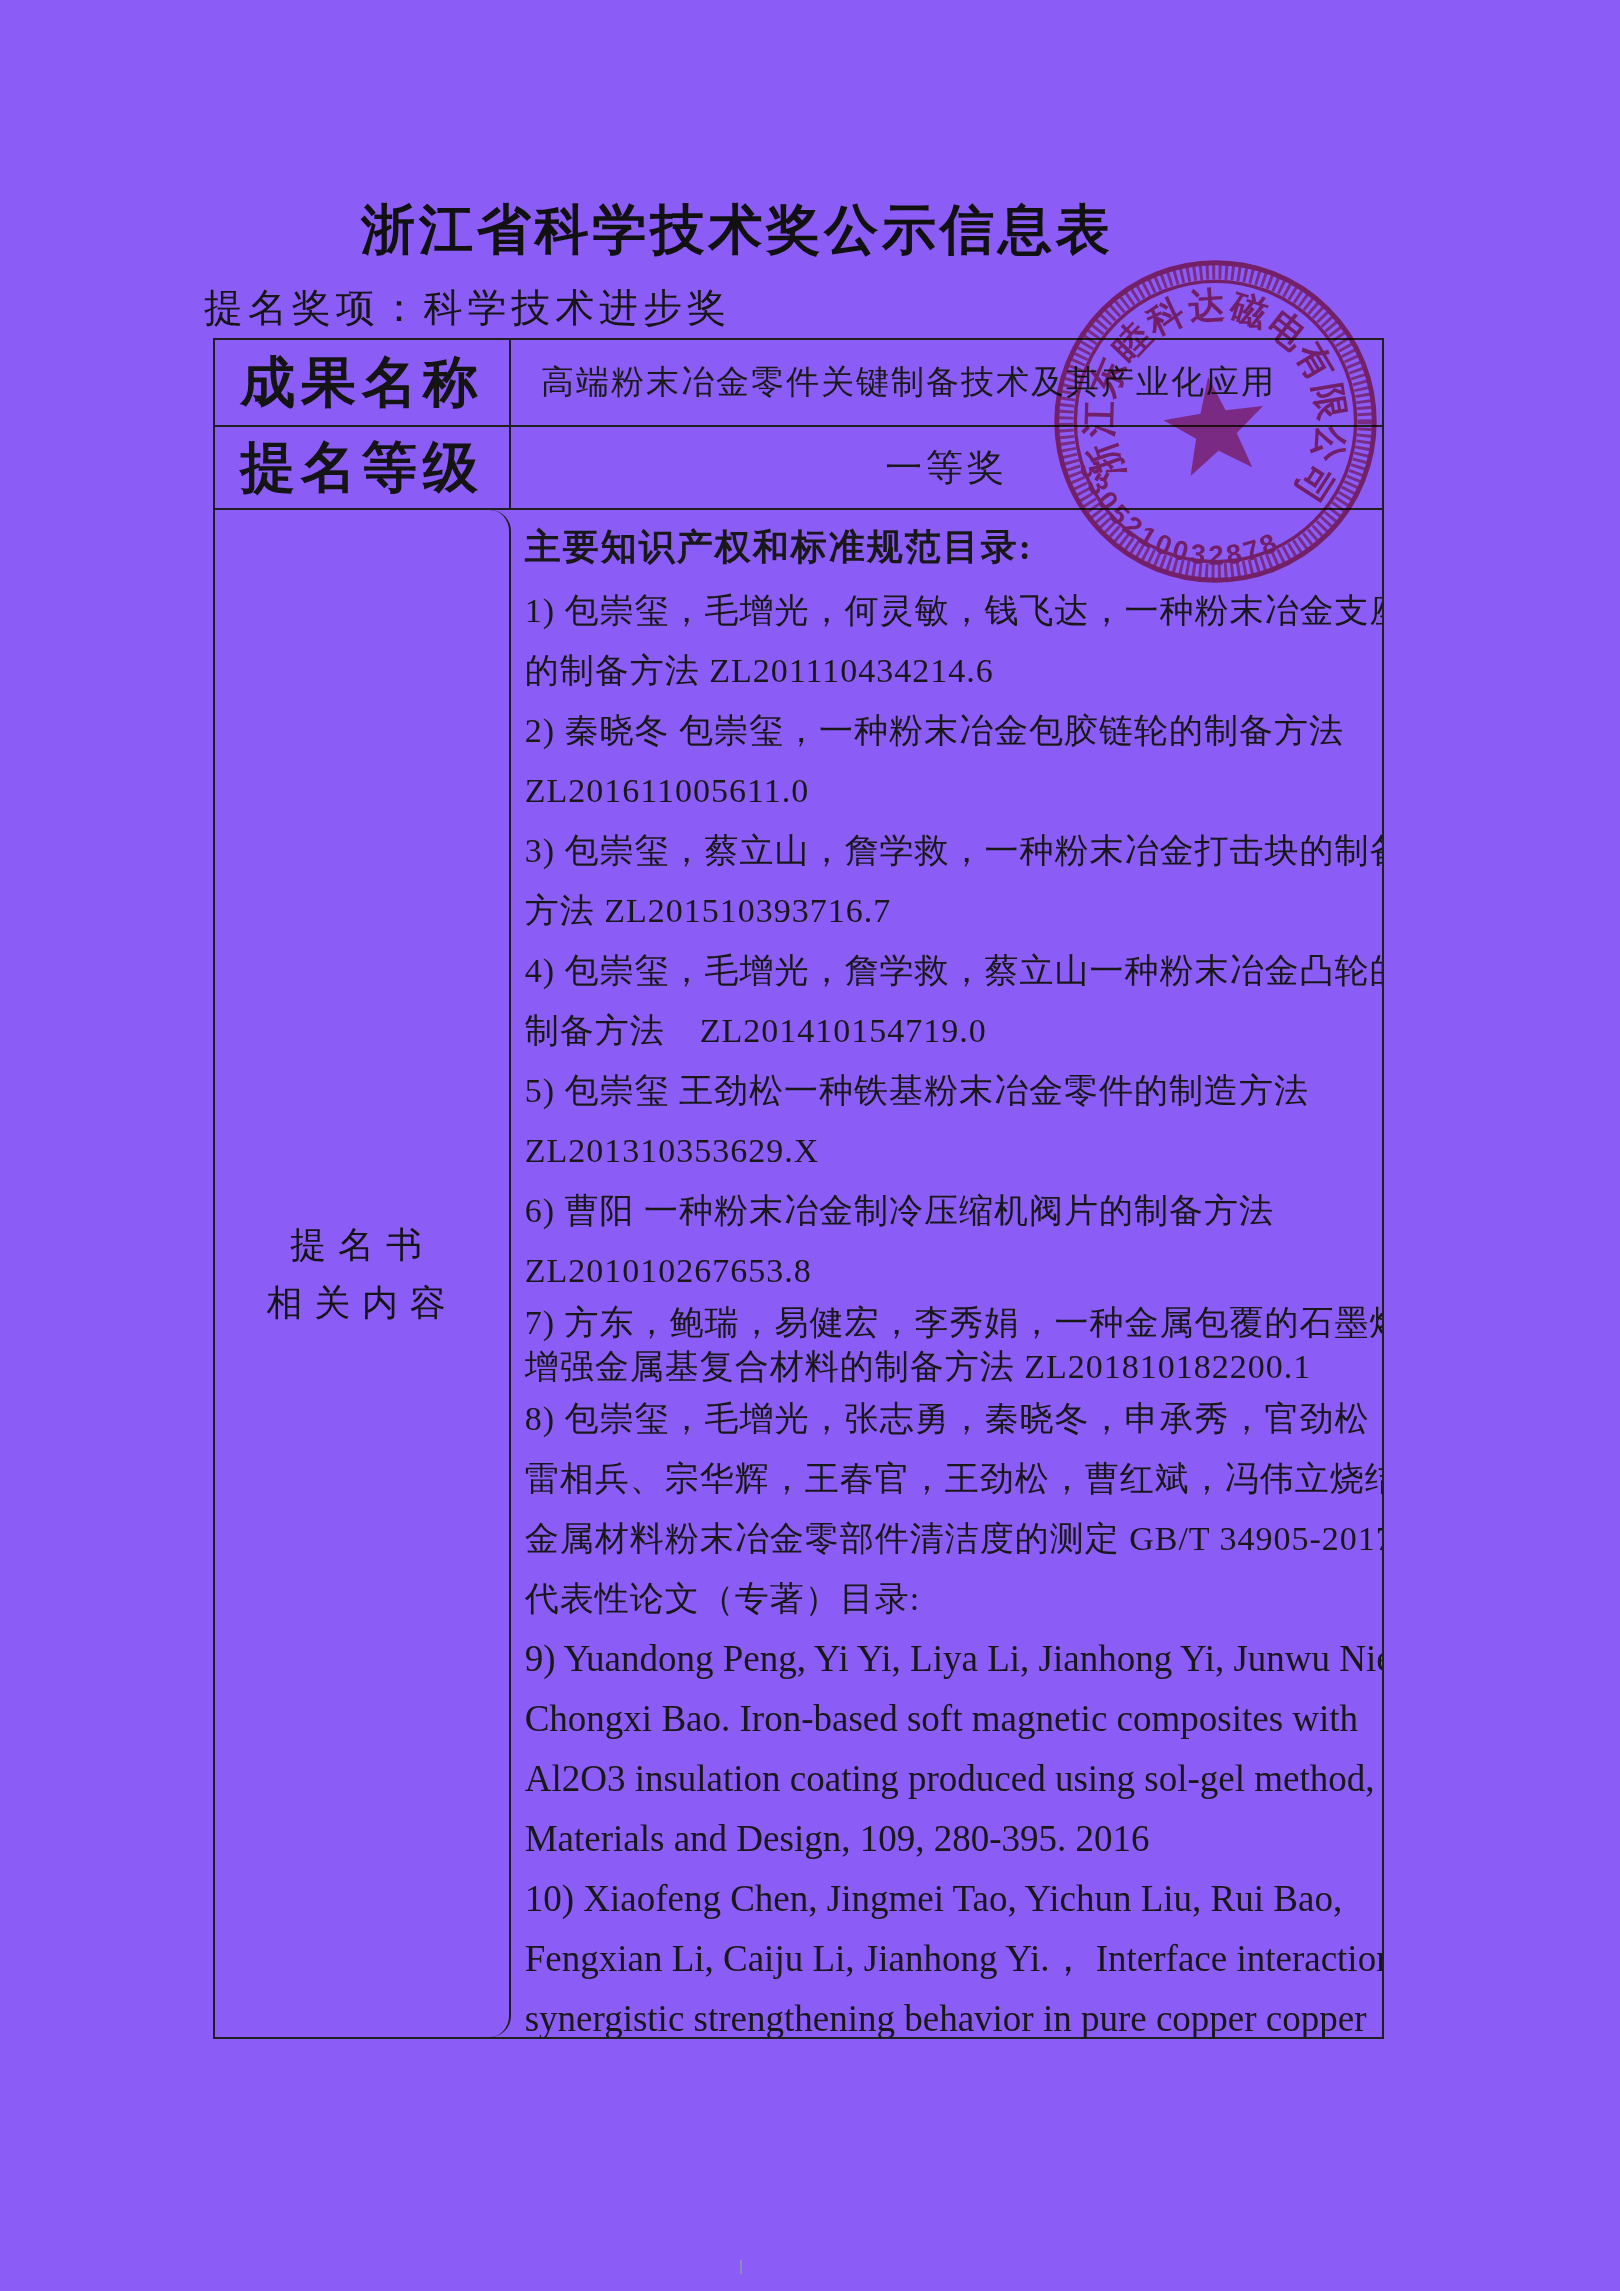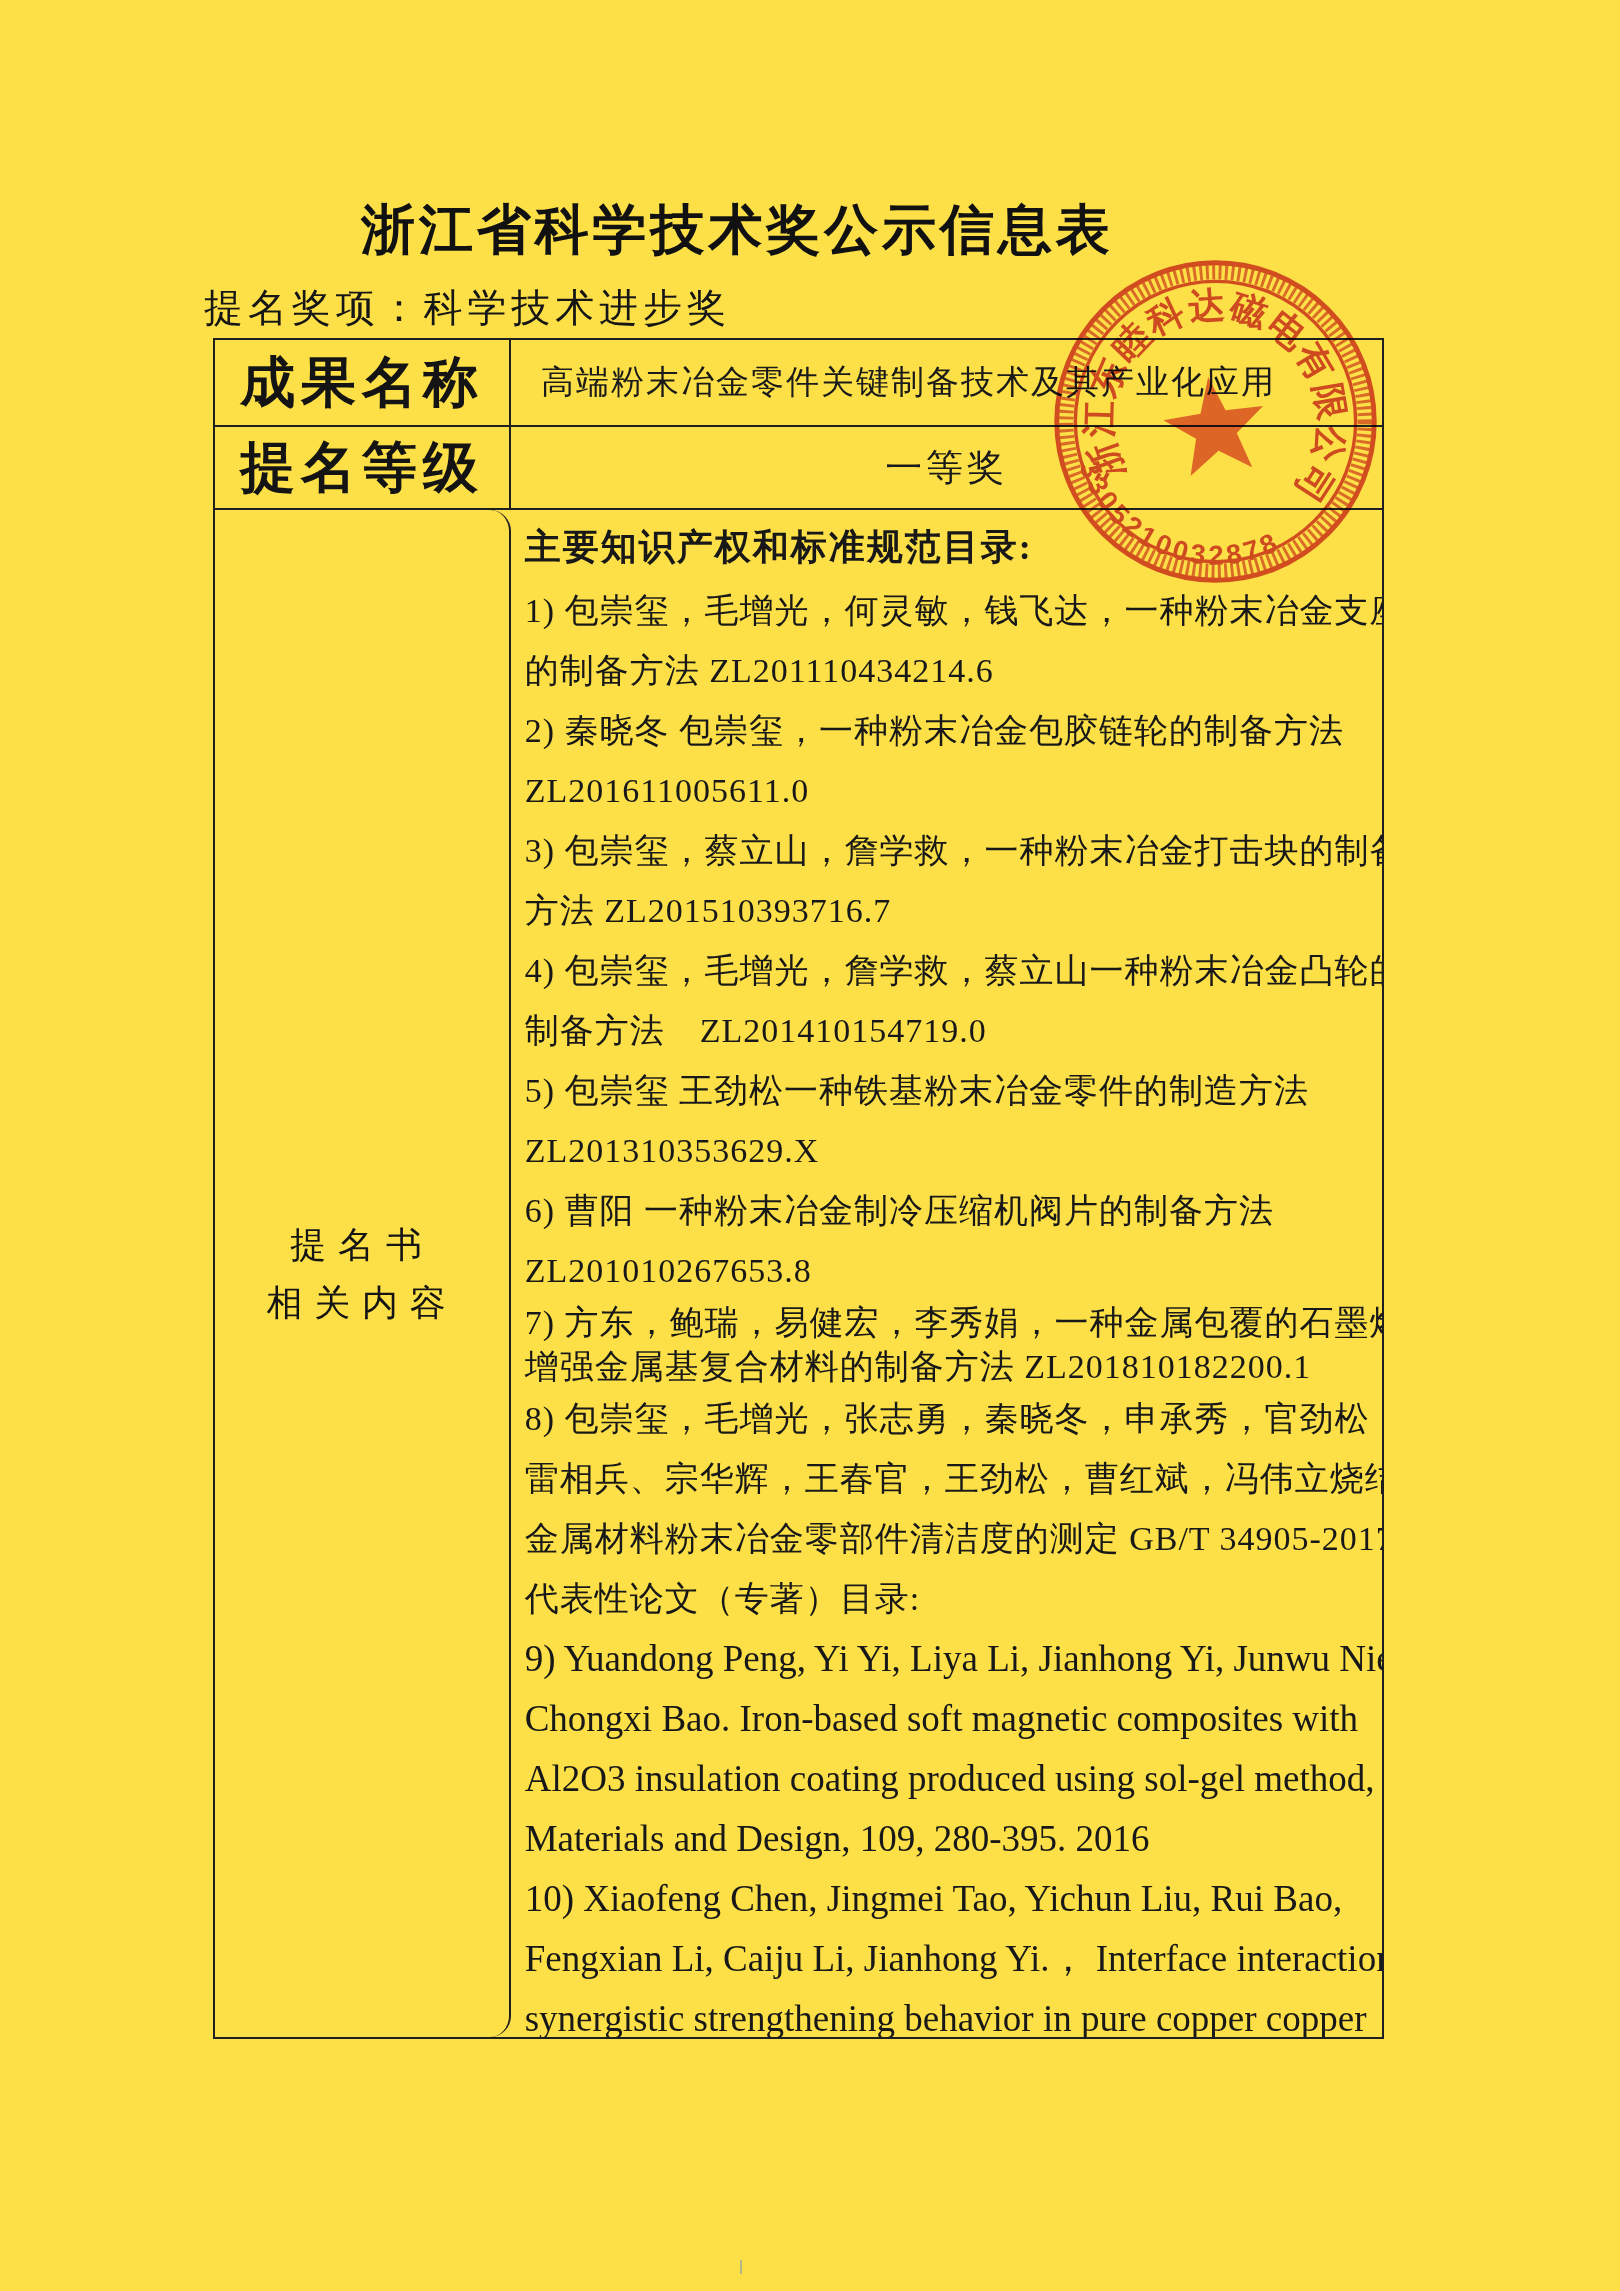--- a/index.html
+++ b/index.html
@@ -1,17 +1,17 @@
 <!DOCTYPE html>
 <html><head>
 <meta charset="utf-8">
 <style>
   html,body{margin:0;padding:0;background:#e8e8e8;}
   .page{
-    position:relative;width:1620px;height:2292px;background:#fde047;
+    position:relative;width:1620px;height:2292px;background:#8b5cf6;
     font-family:"Liberation Serif","DejaVu Serif",serif;color:#1b1b1b;
     overflow:hidden;
     text-decoration:underline;
   }
   .title{
     position:absolute;left:361px;top:194px;margin:0;
     font-family:"Liberation Sans","DejaVu Sans",sans-serif;
     font-weight:900;font-size:54px;letter-spacing:3.9px;color:#111;
   }
   .nomination{

